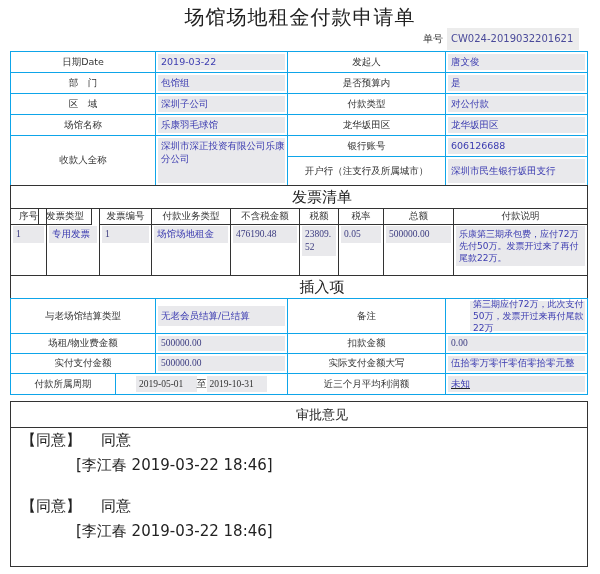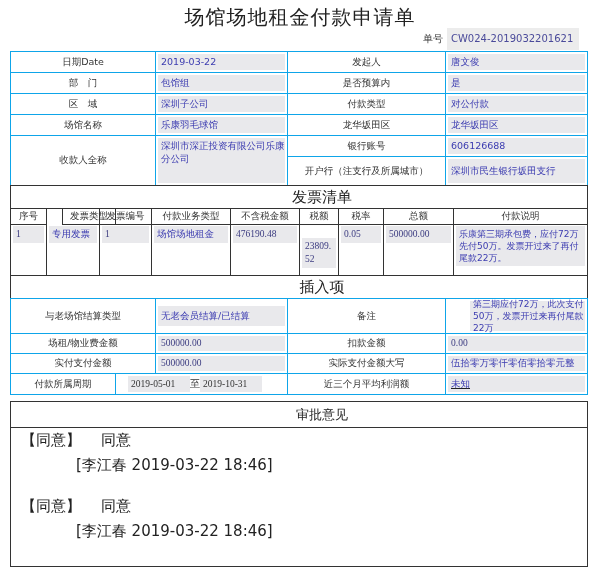--- a/index.html
+++ b/index.html
@@ -86,21 +86,21 @@
   </div>
 
 <div class="cell lbl-c" style="left:287px;top:156px;width:159px;height:30px;">开户行（注支行及所属城市）</div>
 <div class="cell val-c" style="left:445px;top:156px;width:143px;height:30px;">
     <div class="fill">深圳市民生银行坂田支行</div>
   </div>
 
 <div class="sect" style="left:10px;top:185px;width:578px;height:24px;">发票清单</div>
 
 <div class="hcell" style="left:10px;top:208px;width:37px;height:17px;">序号</div>
-<div class="hcell" style="left:62px;top:208px;width:54px;height:17px;">发票类型</div>
+<div class="hcell" style="left:38px;top:208px;width:54px;height:17px;">发票类型</div>
 <div class="hcell" style="left:99px;top:208px;width:53px;height:17px;">发票编号</div>
 <div class="hcell" style="left:151px;top:208px;width:80px;height:17px;">付款业务类型</div>
 <div class="hcell" style="left:230px;top:208px;width:70px;height:17px;">不含税金额</div>
 <div class="hcell" style="left:299px;top:208px;width:40px;height:17px;">税额</div>
 <div class="hcell" style="left:338px;top:208px;width:46px;height:17px;">税率</div>
 <div class="hcell" style="left:383px;top:208px;width:71px;height:17px;">总额</div>
 <div class="hcell" style="left:453px;top:208px;width:135px;height:17px;">付款说明</div>
 
 <div class="dcell" style="left:10px;top:224px;width:37px;height:52px;">
     <div class="fill plain">1</div>
@@ -111,21 +111,21 @@
 <div class="dcell" style="left:99px;top:224px;width:53px;height:52px;">
     <div class="fill plain">1</div>
   </div>
 <div class="dcell" style="left:151px;top:224px;width:80px;height:52px;">
     <div class="fill">场馆场地租金</div>
   </div>
 <div class="dcell" style="left:230px;top:224px;width:70px;height:52px;">
     <div class="fill plain">476190.48</div>
   </div>
 <div class="dcell" style="left:299px;top:224px;width:40px;height:52px;">
-    <div class="fill plain" style="word-break:break-all;margin-top:12px;">23809.52</div>
+    <div class="fill plain" style="word-break:break-all;">23809.52</div>
   </div>
 <div class="dcell" style="left:338px;top:224px;width:46px;height:52px;">
     <div class="fill plain">0.05</div>
   </div>
 <div class="dcell" style="left:383px;top:224px;width:71px;height:52px;">
     <div class="fill plain">500000.00</div>
   </div>
 <div class="dcell" style="left:453px;top:224px;width:135px;height:52px;">
     <div class="fill" style="font-size:9px;">乐康第三期承包费，应付72万先付50万。发票开过来了再付尾款22万。</div>
   </div>
@@ -141,21 +141,21 @@
 <div class="cell val-c" style="left:155px;top:333px;width:133px;height:21px;">
     <div class="fill plain">500000.00</div>
   </div>
 
 <div class="cell lbl-c" style="left:10px;top:353px;width:146px;height:21px;">实付支付金额</div>
 <div class="cell val-c" style="left:155px;top:353px;width:133px;height:21px;">
     <div class="fill plain">500000.00</div>
   </div>
 
 <div class="cell lbl-c" style="left:10px;top:373px;width:106px;height:22px;">付款所属周期</div>
-<div class="cell" style="left:115px;top:373px;width:173px;height:22px;padding:0 12px;">
+<div class="cell" style="left:115px;top:373px;width:173px;height:22px;padding:0 20px;justify-content:space-between;">
   <span class="fill plain" style="width:62px;height:16px;color:#333;">2019-05-01</span>
   <span style="font-size:10px;color:#333;">至</span>
   <span class="fill plain" style="width:62px;height:16px;color:#333;">2019-10-31</span>
 </div>
 
 <div class="cell lbl-c" style="left:287px;top:298px;width:159px;height:36px;">备注</div>
 <div class="cell val-c" style="left:445px;top:298px;width:143px;height:36px;padding-left:24px;">
     <div class="fill" style="font-size:9px;">第三期应付72万，此次支付50万，发票开过来再付尾款22万</div>
   </div>
 

